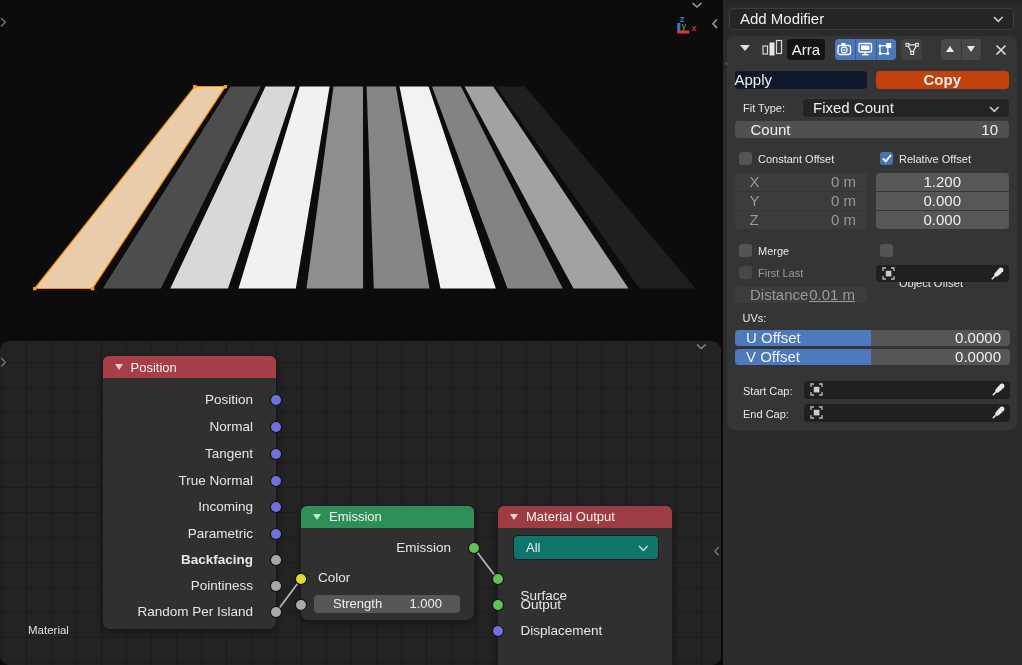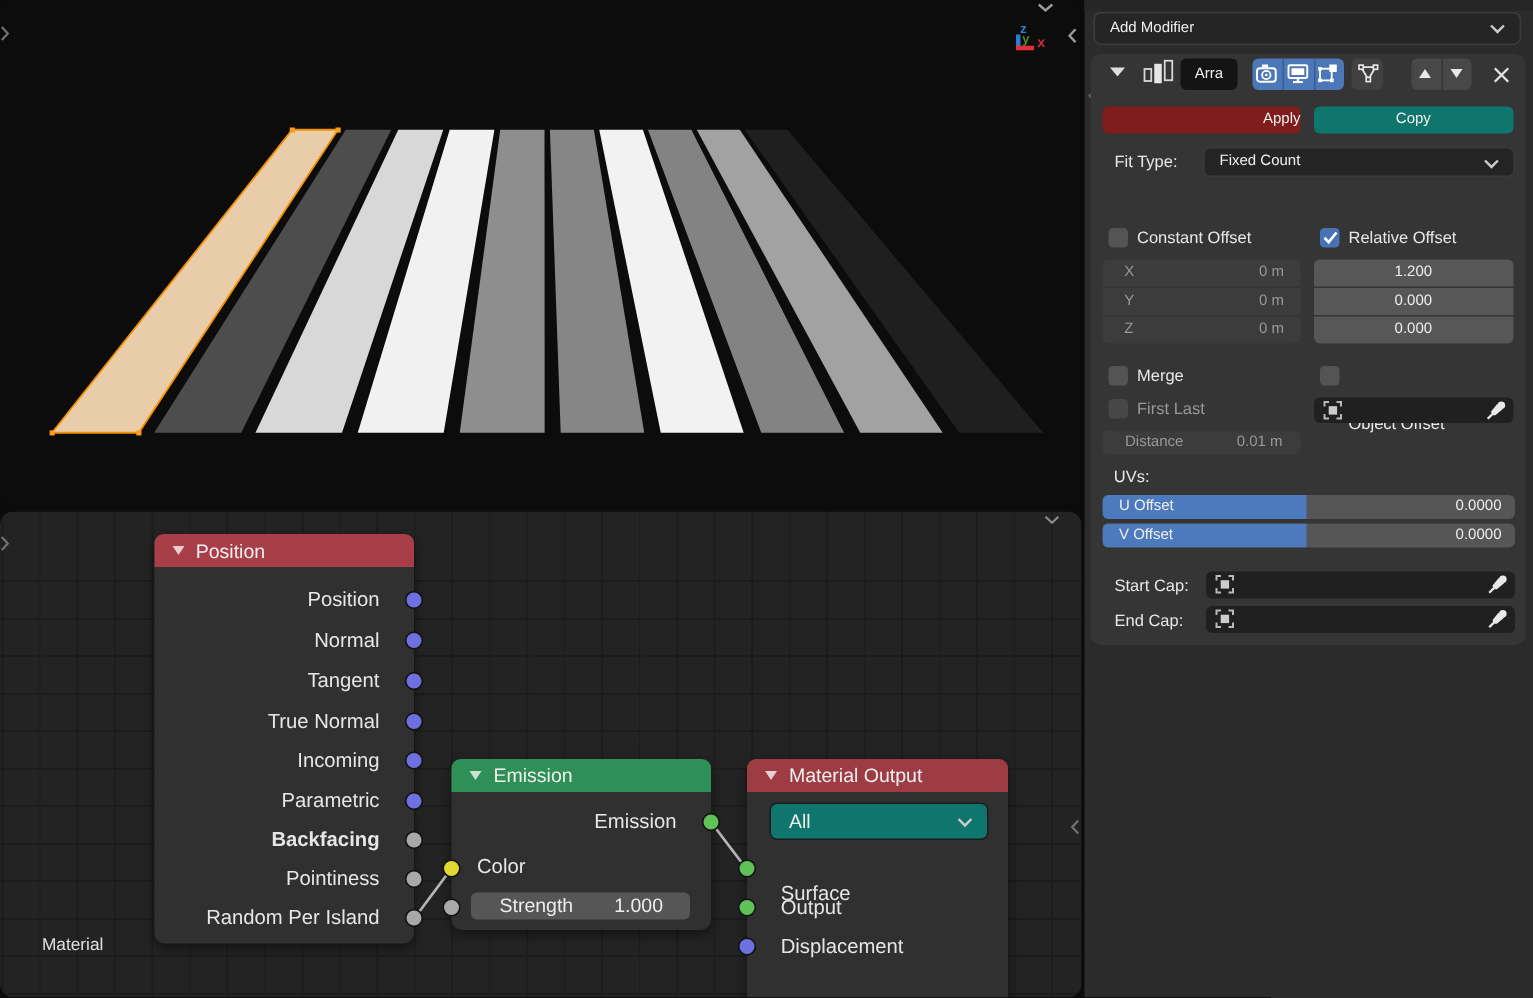--- a/index.html
+++ b/index.html
@@ -19,21 +19,21 @@
   .ntitle{position:absolute;left:28px;top:3.5px;font-size:13px;color:#f1f1f1;white-space:nowrap;}
   .ntri{position:absolute;left:12px;top:8px;width:0;height:0;border-left:4.5px solid transparent;
         border-right:4.5px solid transparent;border-top:6px solid rgba(255,255,255,.75);}
   .nrow{position:absolute;font-size:13.5px;color:#e6e6e6;line-height:18px;white-space:nowrap;}
   .sock{position:absolute;width:10px;height:10px;border-radius:50%;box-shadow:0 0 0 1.1px #141414;}
   .sp{background:#6e70e0;} .sg{background:#a8a8a8;} .sgr{background:#5fc257;} .sy{background:#e1d831;}
   
   #pp{left:723px;top:0;width:299px;height:665px;background:#2b2b2b;}
   .lbl{position:absolute;font-size:11px;color:#e8e8e8;line-height:16px;white-space:nowrap;}
   .dim, .fld.dim, .fld.dim span{color:#999999 !important;}
-  .fld{position:absolute;border-radius:4px;font-size:10px;line-height:17px;color:#efefef;white-space:nowrap;}
+  .fld{position:absolute;border-radius:4px;font-size:15px;line-height:17px;color:#efefef;white-space:nowrap;}
   .cb{position:absolute;width:13.5px;height:13.5px;border-radius:3px;background:#545454;}
   .node .fld{font-size:13px;color:#eeeeee;}
 </style>
 </head>
 <body>
 <div id="page">
 
   <div id="vp" class="abs">
     <svg width="721" height="337" viewBox="0 0 721 337" style="position:absolute;left:0;top:0">
       <polygon points="230.5,86.5 260.8,86.5 160.8,288.5 102.8,288.5" fill="#4d4d4d"></polygon>
@@ -190,31 +190,35 @@
 
       <div class="abs" style="left:213.5px;top:2.5px;width:40.5px;height:21.5px;background:#484848;border-radius:4px;"></div>
       <div class="abs" style="left:233.5px;top:2.5px;width:1px;height:21.5px;background:#353535;"></div>
       <div class="abs" style="left:219px;top:10px;width:0;height:0;border-left:4.5px solid transparent;border-right:4.5px solid transparent;border-bottom:6px solid #e8e8e8;"></div>
       <div class="abs" style="left:239.5px;top:10px;width:0;height:0;border-left:4.5px solid transparent;border-right:4.5px solid transparent;border-top:6px solid #e8e8e8;"></div>
 
       <svg width="12" height="12" style="position:absolute;left:268px;top:7.5px;">
         <path d="M1.5 1.5 L10.5 10.5 M10.5 1.5 L1.5 10.5" stroke="#e4e4e4" stroke-width="1.5"></path>
       </svg>
 
-      <div class="fld" style="left:7.5px;top:34.5px;width:132.5px;height:18px;background:#7f1d1d;line-height:18px;text-align:right;">Apply</div>
-      <div class="fld" style="left:148.5px;top:34.5px;width:133.5px;height:18px;background:#0f766e;line-height:18px;text-align:center;">Copy</div>
+      <div class="fld" style="left:7.5px;top:34.5px;width:132.5px;height:18px;background:#0f172a;line-height:18px;text-align:left;">Apply</div>
+      <div class="fld" style="left:148.5px;top:34.5px;width:133.5px;height:18px;background:#c2410c;line-height:18px;text-align:center;font-weight:bold;">Copy</div>
 
       <div class="lbl" style="left:0;top:64px;width:58px;text-align:right;">Fit Type:</div>
       <div class="fld" style="left:76px;top:63px;width:206px;height:18px;background:#242424;line-height:18px;box-shadow:0 0 0 1px #3a3a3a;">
         <span style="position:absolute;left:10px;">Fixed Count</span>
         <svg width="11" height="7" style="position:absolute;right:9px;top:6.5px;">
             <path d="M1 1 l4.3 4.3 4.3-4.3" stroke="#cccccc" stroke-width="1.6" fill="none"></path>
           </svg>
       </div>
 
+      <div class="fld" style="left:7.5px;top:84.5px;width:274.5px;height:17.5px;background:#505050;line-height:17.5px;">
+        <span style="position:absolute;left:16px;">Count</span>
+        <span style="position:absolute;right:11px;">10</span>
+      </div>
 
       <div class="cb" style="left:11.5px;top:115.5px;"></div>
       <div class="lbl" style="left:31px;top:114.5px;">Constant Offset</div>
       <div class="cb" style="left:152.5px;top:115.5px;background:#4772b3;"></div>
       <svg width="12" height="11" style="position:absolute;left:153.5px;top:117px;">
           <path d="M2 5.5 L4.8 8.4 L10 2" stroke="#ffffff" stroke-width="1.8" fill="none"></path>
         </svg>
       <div class="lbl" style="left:172px;top:114.5px;">Relative Offset</div>
 
       <div class="fld dim" style="left:7.5px;top:136.5px;width:132.5px;height:18px;background:#3c3c3c;border-radius:4px 4px 0 0;line-height:18px;">
@@ -248,21 +252,21 @@
         </svg>
         <svg width="13" height="13" style="position:absolute;right:5px;top:2.5px;">
           <circle cx="9.9" cy="3.1" r="2.5" fill="#e8e8e8"></circle>
           <path d="M7.1 2.3 L10.7 5.9 L5.9 9.8 L3.2 9.8 L3.2 7.1 Z" fill="#e8e8e8"></path>
           <path d="M3.6 9.4 L0.8 12.2" stroke="#e8e8e8" stroke-width="1.5"></path>
         </svg>
       </div>
 
       <div class="fld dim" style="left:7.5px;top:250.5px;width:132.5px;height:16.5px;background:#3c3c3c;line-height:16.5px;">
         <span style="position:absolute;left:15.5px;">Distance</span>
-        <span style="position:absolute;right:12px;">0.01 m</span>
+        <span style="position:absolute;right:12px;text-decoration:underline;">0.01 m</span>
       </div>
 
       <div class="lbl" style="left:15.5px;top:273.5px;">UVs:</div>
       <div class="fld" style="left:8px;top:293.5px;width:275px;height:16.5px;background:#565656;overflow:hidden;line-height:16.5px;">
         <div style="position:absolute;left:0;top:0;width:135.5px;height:16.5px;background:#4d79bd;"></div>
         <span style="position:absolute;left:11px;">U Offset</span>
         <span style="position:absolute;right:9px;">0.0000</span>
       </div>
       <div class="fld" style="left:8px;top:312.5px;width:275px;height:16.5px;background:#565656;overflow:hidden;line-height:16.5px;">
         <div style="position:absolute;left:0;top:0;width:135.5px;height:16.5px;background:#4d79bd;"></div>

